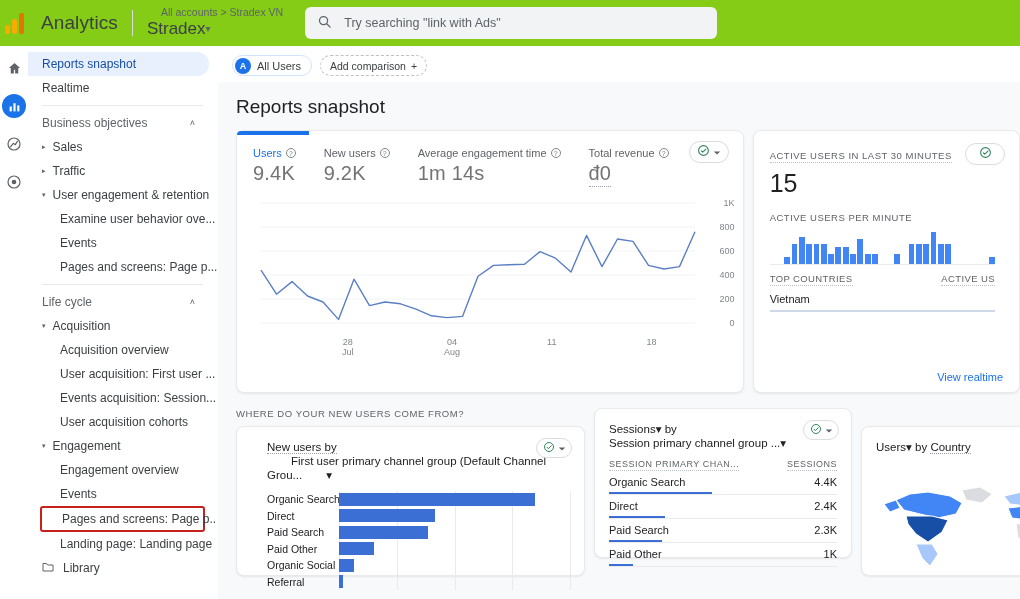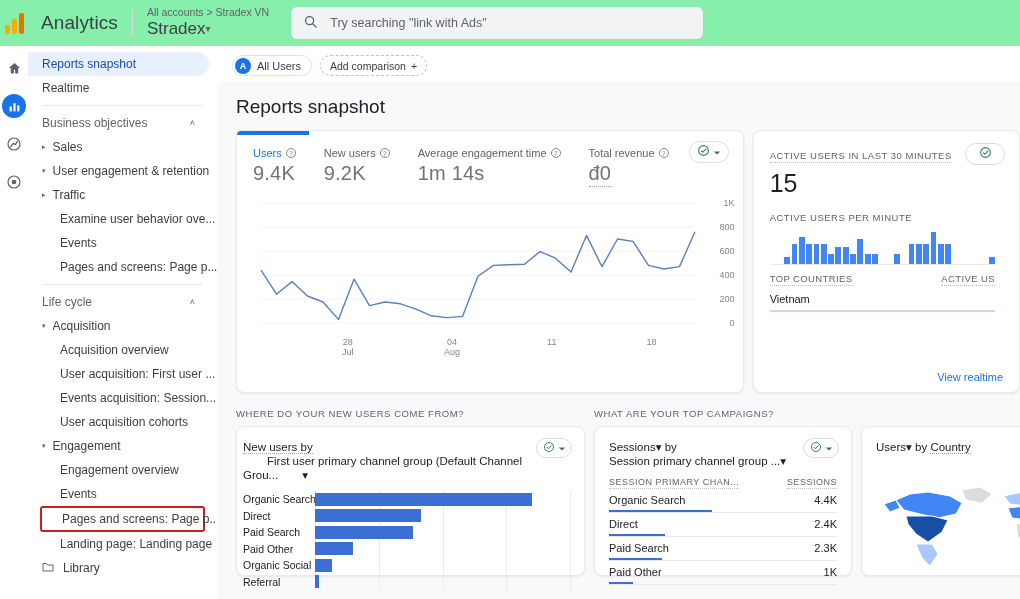--- a/index.html
+++ b/index.html
@@ -5,34 +5,34 @@
   * { box-sizing: border-box; margin: 0; padding: 0; }
   html, body {
     width: 1020px; height: 599px;
     font-family: "Liberation Sans", sans-serif;
     background: #fff; color: #202124;
     overflow: hidden;
   }
   
   .topbar {
     height: 46px; display: flex; align-items: center;
-    background: #86efac; position: relative;
+    background: #84cc16; position: relative;
   }
   .ga-logo { width: 26px; height: 22px; margin-left: 5px; position: relative; flex: 0 0 auto; }
   .ga-logo i { position: absolute; bottom: 0; border-radius: 2px; display:block; }
   .ga-logo i:nth-child(1){ left:0;  width:5px; height:9px;  background:#f9ab00; }
   .ga-logo i:nth-child(2){ left:7px;width:5px; height:15px; background:#f9ab00; }
   .ga-logo i:nth-child(3){ left:14px;width:5px;height:21px; background:#e37400; }
   .brand {
     font-size: 19px; color: #3c4043; letter-spacing: .1px;
     padding: 0 14px 0 10px; font-weight: 400;
   }
   .acct-divider { width:1px; height:26px; background:#dadce0; }
   .acct { padding-left: 14px; line-height: 1.1; }
-  .acct-crumb { font-size: 10.5px; color: #5f6368; white-space: nowrap; }
+  .acct-crumb { font-size: 10.5px; color: #5f6368; white-space: nowrap; margin-left: 14px; }
   .acct-name { font-size: 17px; color: #3c4043; margin-top: 1px; white-space: nowrap; }
   .acct-name .caret { font-size: 10px; color:#5f6368; vertical-align: 2px; }
   .searchwrap {
     margin-left: 22px; width: 412px; height: 32px;
     background: #f1f3f4; border-radius: 6px;
     display: flex; align-items: center; padding: 0 12px;
   }
   .searchwrap svg { flex: 0 0 auto; }
   .search-input {
     border: none; outline: none; background: transparent;
@@ -147,21 +147,21 @@
   .rt-cols { display:flex; justify-content:space-between; margin-top:8px; }
   .rt-cols span { font-size:9.5px; color:#5f6368; letter-spacing:.4px;
                   border-bottom:1px dotted #bdc1c6; padding-bottom:1px;}
   .rt-row { display:flex; justify-content:space-between; font-size:11px; color:#202124;
             padding:7px 0 5px; border-bottom:2px solid #cfd8e8; }
   .rt-link { position:absolute; right:16px; bottom:9px; font-size:11px; color:#1a73e8; cursor:pointer; }
 
   
   .row2 { display:flex; gap:9px; margin-top:15px; }
   .sec-title { font-size:9.5px; color:#5f6368; letter-spacing:.55px; margin-bottom:7px; }
-  .card-b1 { width: 349px; height: 150px; padding: 13px 14px 0 6px; }
+  .card-b1 { width: 349px; height: 150px; padding: 13px 14px 0 30px; }
   .card-b2 { width: 258px; height: 150px; padding: 13px 14px 0 14px; }
   .card-b3 { width: 250px; height: 150px; padding: 13px 14px 0 14px; overflow:hidden;}
   .cc-title { font-size:11.5px; color:#202124; line-height:14px; }
   .cc-title .dotted-u { border-bottom:1px dotted #9aa0a6; }
   .cc-title .cap { cursor:pointer;margin-left:24px; }
   .ins-pill-sm { position:absolute; right:12px; top:11px; height:20px; width:36px;
     border:1px solid #dadce0; border-radius:10px; display:flex; align-items:center;
     justify-content:center; gap:3px; background:#fff; cursor:pointer; }
   .hbar-wrap { margin-top:9px; position:relative; }
   .hbar-row { display:flex; align-items:center; height:16.5px; }
@@ -248,26 +248,26 @@
       <div class="nav-sep"></div>
       <div class="nav-item group">
         <span>Business objectives</span>
         <span class="chev">˄</span>
       </div>
       <div class="nav-item">
         <span class="tri">▸</span>
         <span>Sales</span>
       </div>
       <div class="nav-item">
+        <span class="tri">▸</span>
+        <span>Traffic</span>
+      </div>
+      <div class="nav-item">
         <span class="tri">▾</span>
         <span>User engagement &amp; retention</span>
-      </div>
-      <div class="nav-item">
-        <span class="tri">▸</span>
-        <span>Traffic</span>
       </div>
       <div class="nav-item sub">
         <span>Examine user behavior ove...</span>
       </div>
       <div class="nav-item sub">
         <span>Events</span>
       </div>
       <div class="nav-item sub">
         <span>Pages and screens: Page p...</span>
       </div>
@@ -525,21 +525,20 @@
                   <div class="hbar-name">Referral</div>
                   <div class="hbar-track">
                     <div class="hbar-fill" style="width: 1.66667%;"></div>
                   </div>
                 </div>
               </div>
           </div>
         </div>
 
         <div>
-          <div class="sec-title">WHAT ARE YOUR TOP CAMPAIGNS?</div>
           <div class="card card-b2">
             <div class="cc-title">
               <span>Sessions</span><span>▾</span>
               <span>by</span><br>
               <span>Session primary channel group ...</span><span>▾</span>
             </div>
             <div class="ins-pill-sm">
               <span>
                 <svg width="12" height="12" viewBox="0 0 24 24" fill="none" stroke="#34845c" stroke-width="2">
                     <circle cx="12" cy="12" r="9"></circle>

